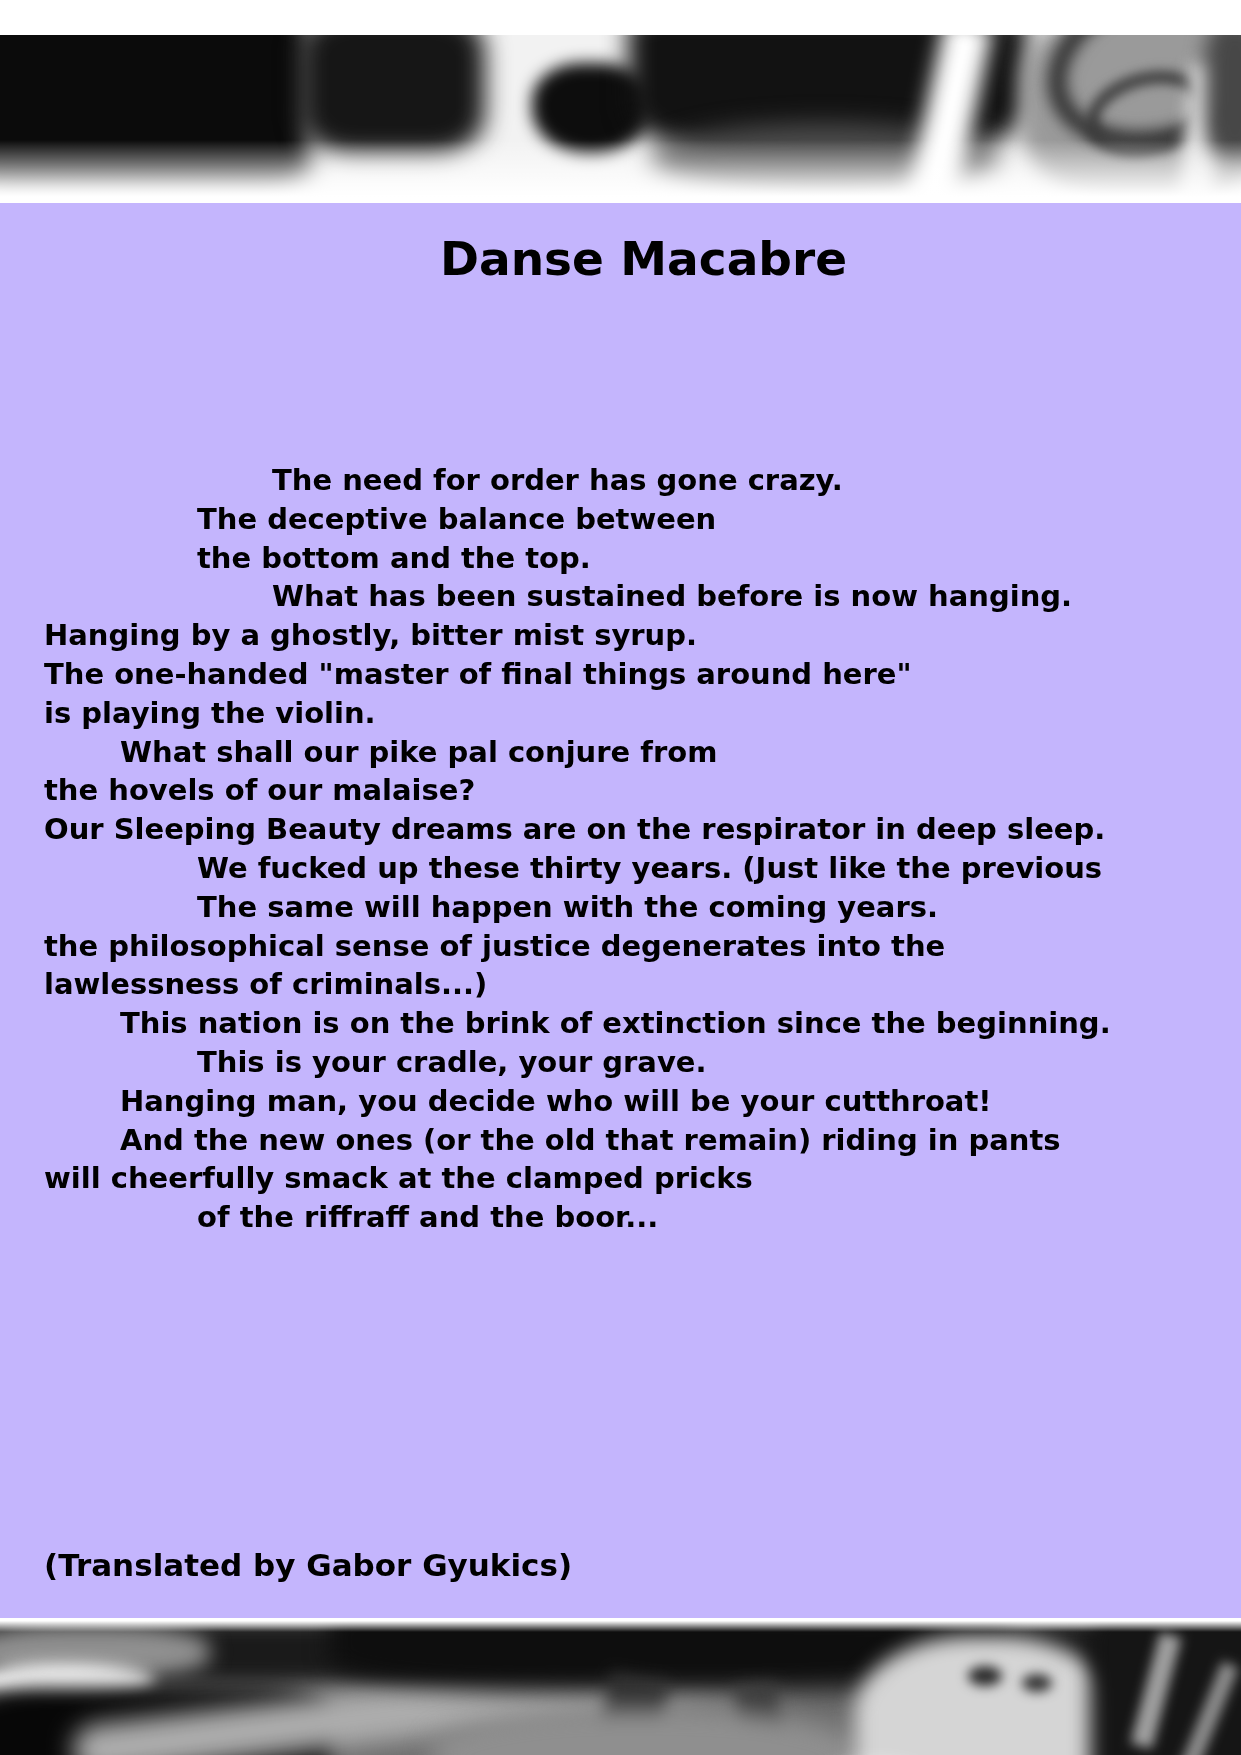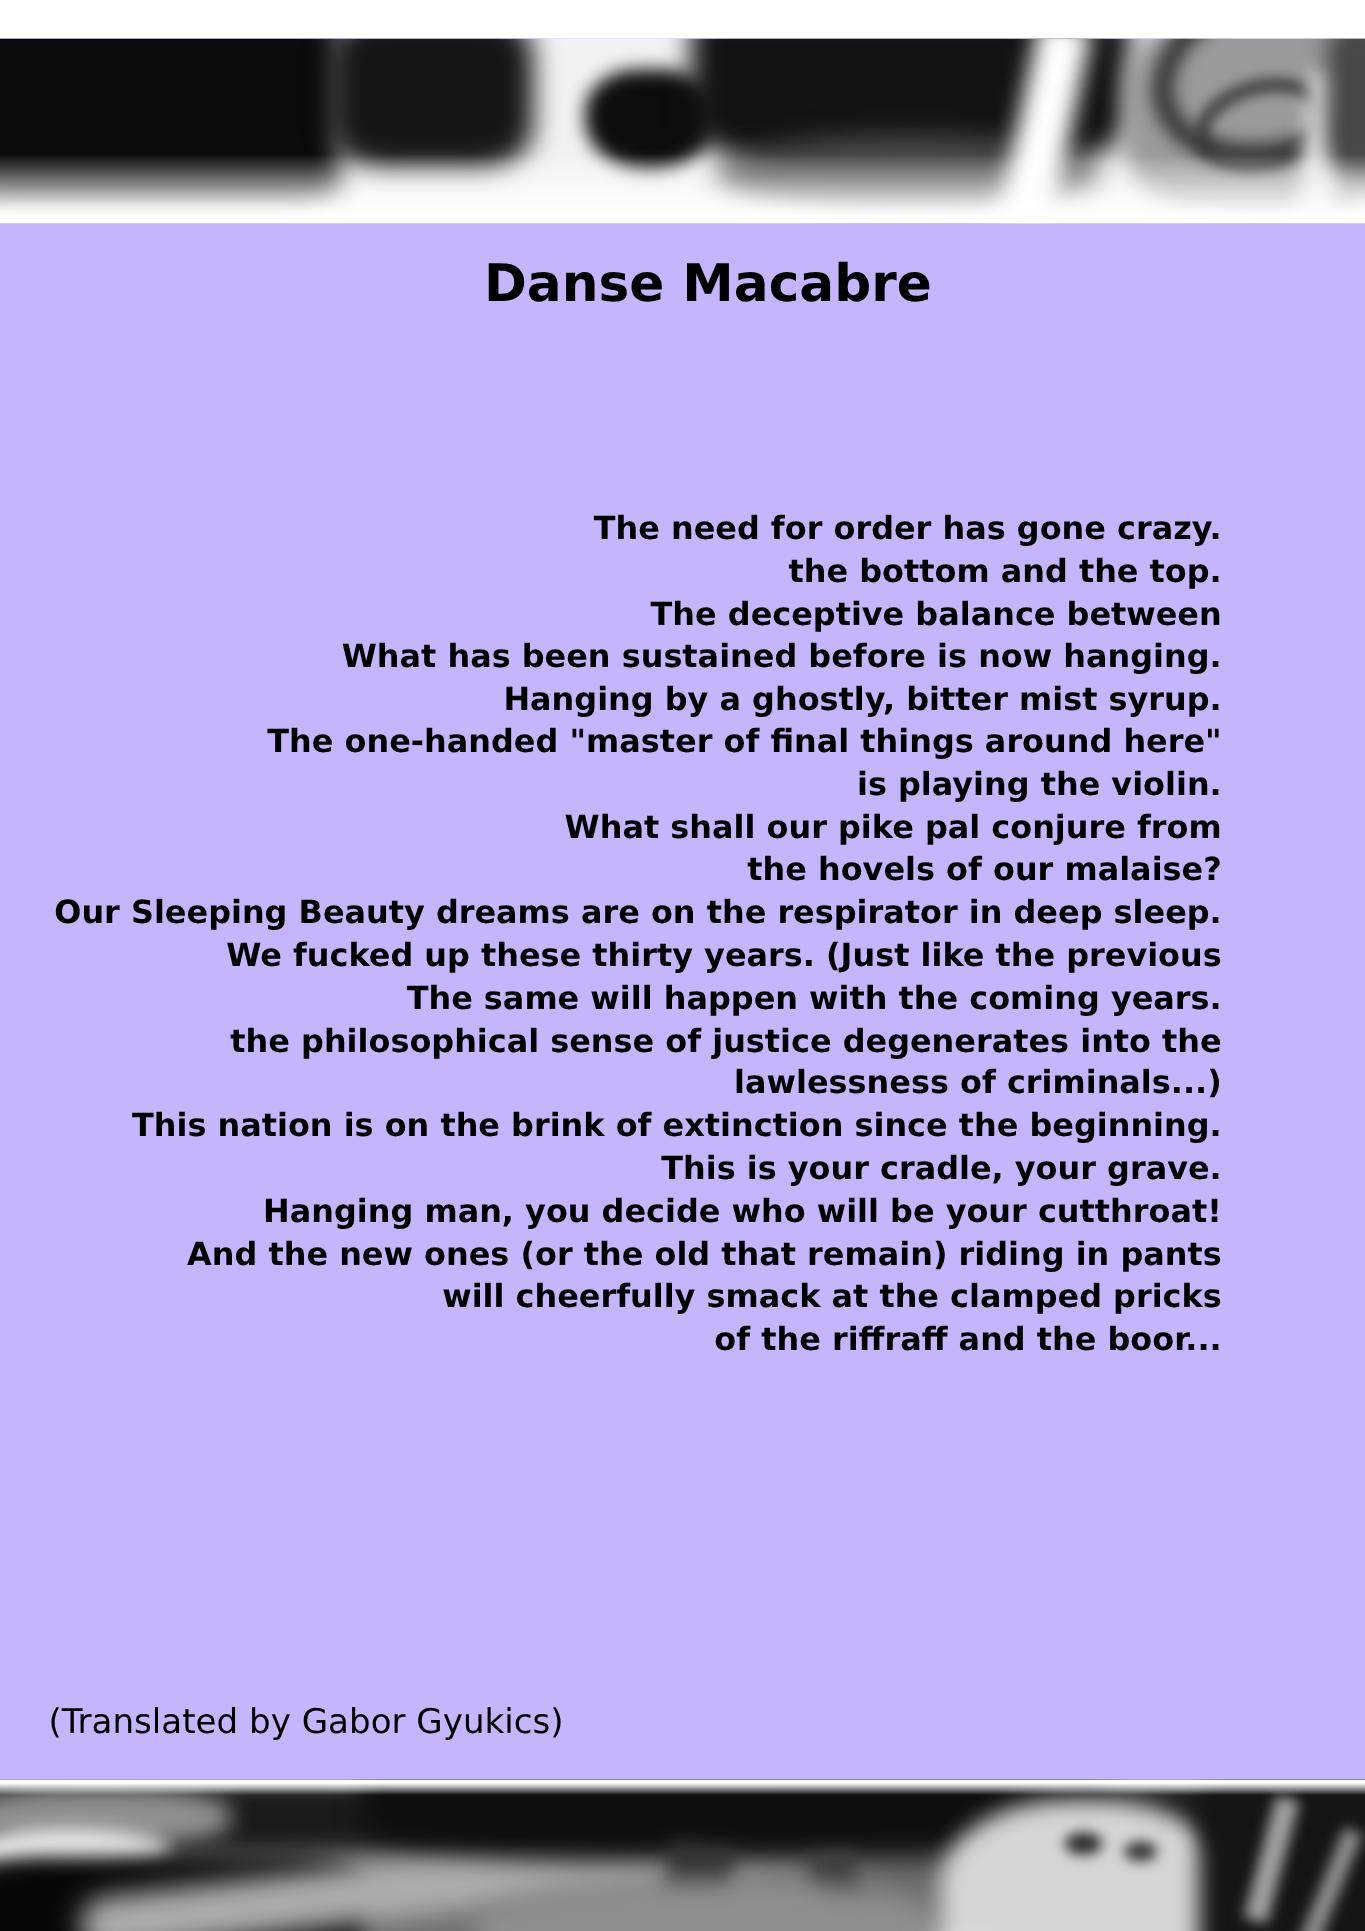--- a/index.html
+++ b/index.html
@@ -72,33 +72,33 @@
   }
   .poem {
     position: absolute;
     top: 426px;
     left: 44px;
     font-size: 29px;
     font-weight: bold;
     line-height: 38.8px;
     white-space: nowrap;
   }
-  .line { height: 38.8px; text-align: right; }
+  .line { height: 38.8px; }
   .i0  { margin-left: 0; }
   .i1  { margin-left: 76px; }
   .i1x { margin-left: 89px; }
   .i2  { margin-left: 153px; }
   .i3  { margin-left: 228px; }
 
   .credit {
     position: absolute;
     top: 1512px;
     left: 44px;
     font-size: 31px;
-    font-weight: normal;
+    font-weight: bold;
     white-space: nowrap;
   }
 </style>
 </head>
 <body>
 
 <div class="page">
 
   <div class="art art-top">
     <div class="t-black-left blur12"></div>
@@ -112,22 +112,22 @@
     <div class="t-stamp-inner blur6"></div>
     <div class="t-streak-2 blur8"></div>
     <div class="t-corner-dark blur10"></div>
     <div class="t-fade"></div>
   </div>
 
   <h1 class="title">Danse Macabre</h1>
 
   <div class="poem">
     <div class="line i3">The need for order has gone crazy.</div>
+    <div class="line i2">The deceptive balance between</div>
     <div class="line i2">the bottom and the top.</div>
-    <div class="line i2">The deceptive balance between</div>
     <div class="line i3">What has been sustained before is now hanging.</div>
     <div class="line i0">Hanging by a ghostly, bitter mist syrup.</div>
     <div class="line i0">The one-handed "master of final things around here"</div>
     <div class="line i0">is playing the violin.</div>
     <div class="line i1">What shall our pike pal conjure from</div>
     <div class="line i0">the hovels of our malaise?</div>
     <div class="line i0">Our Sleeping Beauty dreams are on the respirator in deep sleep.</div>
     <div class="line i2">We fucked up these thirty years. (Just like the previous</div>
     <div class="line i2">The same will happen with the coming years.</div>
     <div class="line i0">the philosophical sense of justice degenerates into the</div>

